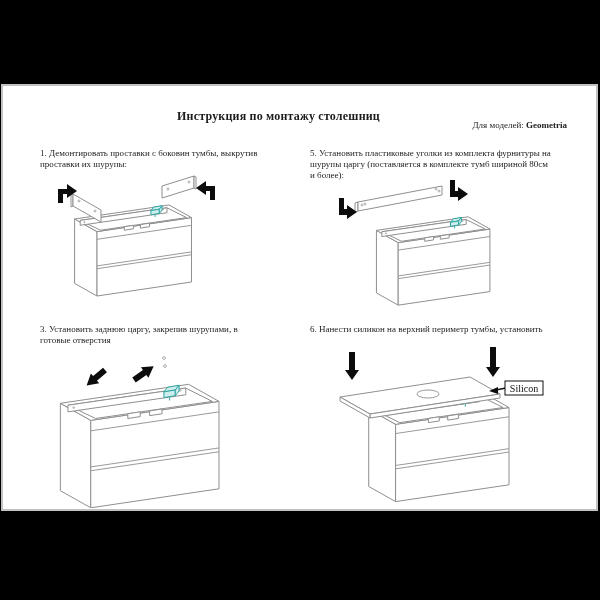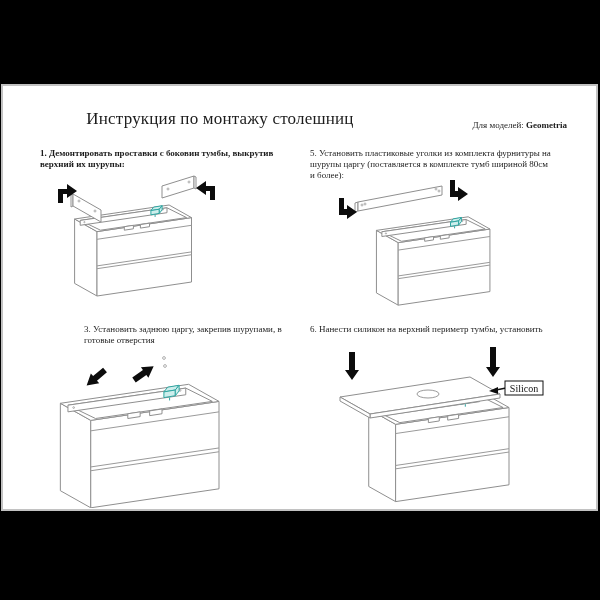--- a/index.html
+++ b/index.html
@@ -9,22 +9,22 @@
   }
   .band{position:absolute;left:0;width:600px;background:#000;}
   .band.top{top:0;height:84px;}
   .band.bottom{top:511px;height:89px;}
   .page{
     position:absolute;left:1px;top:84px;width:597px;height:427px;
     background:#ffffff;border:2px solid #c2c2c2;box-sizing:border-box;
   }
   .abs{position:absolute;}
   .title{
-    left:60px;top:109px;width:320px;text-align:center;
-    font-size:17px;font-weight:normal;letter-spacing:.2px;
+    left:60px;top:109px;width:320px;text-align:right;
+    font-size:12px;font-weight:bold;letter-spacing:.2px;
   }
   .models{
     right:33px;top:120px;font-size:9px;text-align:right;
   }
   .models b{font-weight:bold;text-align:center;}
   .step{font-size:9px;line-height:11px;}
   .step .tline{white-space:nowrap;}
   .diagram{position:absolute;}
   
   .face{fill:#ffffff;stroke:#8f8f8f;stroke-width:1;}
@@ -74,32 +74,32 @@
 <div class="band top"></div>
 <div class="band bottom"></div>
 <div class="page"></div>
 
 <div class="abs title">Инструкция по монтажу столешниц</div>
 
 <div class="abs models">
   <span>Для моделей: </span><b>Geometria</b>
 </div>
 
-<div class="abs step" style="left:40px;top:148px;font-weight:bold;">
+<div class="abs step" style="left:40px;top:148px;">
   <div class="tline">1. Демонтировать проставки с боковин тумбы, выкрутив</div>
-  <div class="tline">верхний их шурупы:</div>
+  <div class="tline">проставки их шурупы:</div>
 </div>
 
 <div class="abs step" style="left:310px;top:148px;">
   <div class="tline">5. Установить пластиковые уголки из комплекта фурнитуры на</div>
   <div class="tline">шурупы царгу (поставляется в комплекте тумб шириной  80см</div>
   <div class="tline">и более):</div>
 </div>
 
-<div class="abs step" style="left:40px;top:324px;margin-left:44px;">
+<div class="abs step" style="left:40px;top:324px;">
   <div class="tline">3. Установить заднюю царгу, закрепив шурупами, в</div>
   <div class="tline">готовые отверстия</div>
 </div>
 
 <div class="abs step" style="left:310px;top:324px;">
   <div class="tline">6. Нанести силикон на верхний периметр тумбы, установить</div>
 </div>
 
 <svg class="diagram" style="left:45px;top:170px;" width="215" height="140" viewBox="0 0 215 140">
   <g>

